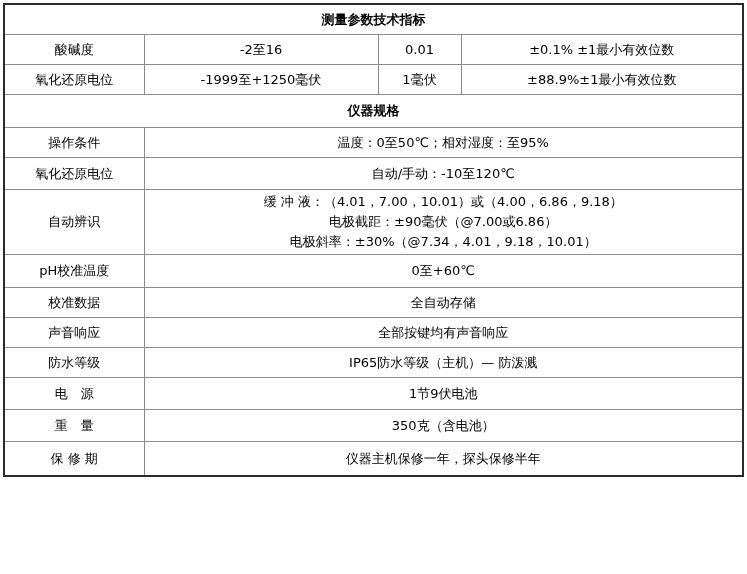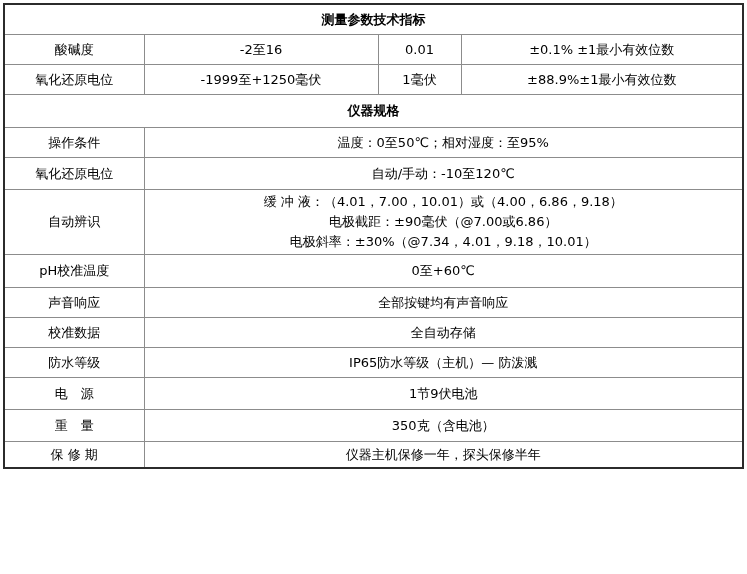--- a/index.html
+++ b/index.html
@@ -91,38 +91,38 @@
         <div class="ml-line">缓 冲 液：（4.01，7.00，10.01）或（4.00，6.86，9.18）</div>
         <div class="ml-line">电极截距：±90毫伏（@7.00或6.86）</div>
         <div class="ml-line">电极斜率：±30%（@7.34，4.01，9.18，10.01）</div>
       </td>
     </tr>
     <tr style="height:33px">
       <td>pH校准温度</td>
       <td colspan="3">0至+60℃</td>
     </tr>
     <tr style="height:30px">
+      <td>校准数据</td>
+      <td colspan="3">全自动存储</td>
+    </tr>
+    <tr style="height:30px">
       <td>声音响应</td>
       <td colspan="3">全部按键均有声音响应</td>
-    </tr>
-    <tr style="height:30px">
-      <td>校准数据</td>
-      <td colspan="3">全自动存储</td>
     </tr>
     <tr style="height:30px">
       <td>防水等级</td>
       <td colspan="3">IP65防水等级（主机）— 防泼溅</td>
     </tr>
     <tr style="height:32px">
       <td>电　源</td>
       <td colspan="3">1节9伏电池</td>
     </tr>
     <tr style="height:32px">
       <td>重　量</td>
       <td colspan="3">350克（含电池）</td>
     </tr>
-    <tr style="height:27px">
+    <tr style="height:35px">
       <td>保 修 期</td>
       <td colspan="3">仪器主机保修一年，探头保修半年</td>
     </tr>
   </tbody>
     </table>
 </div>
 
 </body></html>

